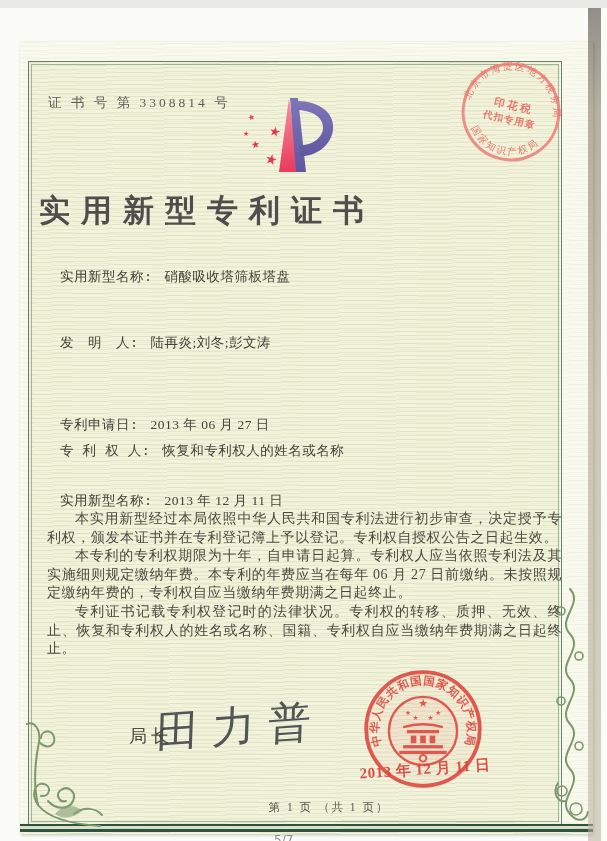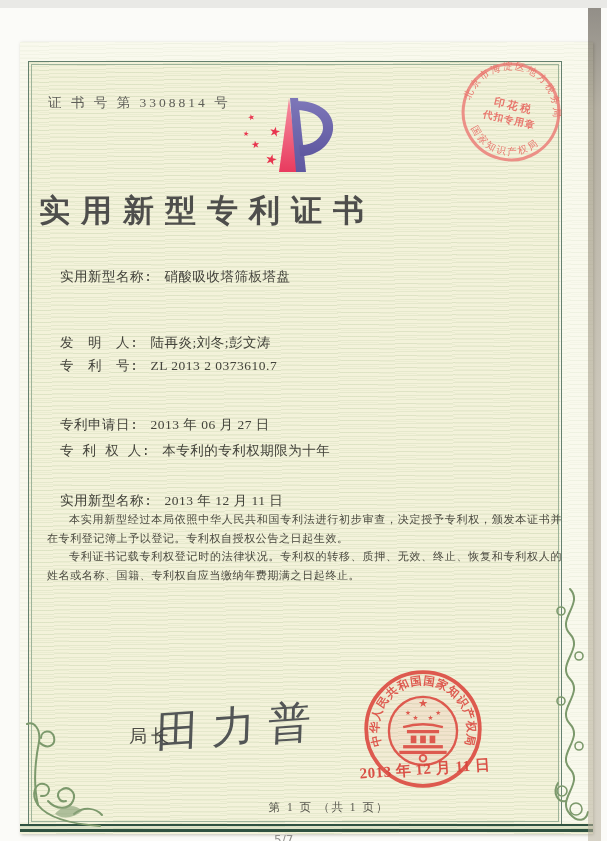--- a/index.html
+++ b/index.html
@@ -19,21 +19,21 @@
   #frame-inner{position:absolute;left:2px;top:2px;right:2px;bottom:2px;border:1px solid #9db39a;}
   #bottom-rule{position:absolute;left:0px;top:782px;width:573px;height:8px;
     border-top:2px solid #2f5241;border-bottom:3px solid #2f5241;box-sizing:border-box;background:rgba(180,200,170,.35);}
   
   #cert-number{position:absolute;left:28px;top:52px;font-size:13.5px;letter-spacing:3px;color:#5e5e58;}
   #cert-title{position:absolute;left:8px;top:148px;width:532px;text-align:left;
     font-size:31px;font-weight:600;letter-spacing:11px;color:#4e4e4c;padding-left:11px;box-sizing:border-box;}
   .field-row{position:absolute;left:40px;font-size:13.5px;color:#43433b;letter-spacing:.5px;white-space:nowrap;}
   .field-label{margin-right:8px;font-family:Liberation Mono, monospace;}
   #paras{position:absolute;left:27px;top:468px;width:515px;}
-  #paras p{margin:0;font-size:11px;line-height:18.6px;letter-spacing:.6px;color:#4b4a40;
+  #paras p{margin:0;font-size:14px;line-height:18.6px;letter-spacing:.6px;color:#4b4a40;
     text-align:justify;text-indent:2em;font-family:Liberation Serif, serif;}
   #sig-title{position:absolute;left:109px;top:682px;font-size:18px;letter-spacing:4px;color:#4b4b45;text-align:center;}
   #sig-name{position:absolute;left:136px;top:656px;font-size:43px;letter-spacing:13px;color:#3e4145;
     transform:rotate(-4deg) skewX(-6deg);font-weight:500;opacity:.88;}
   #footer-page{position:absolute;left:8px;top:758px;width:602px;text-align:center;
     font-size:11.5px;letter-spacing:2px;color:#58584f;}
   
   #tax-stamp{position:absolute;left:435px;top:14px;width:112px;height:112px;transform:rotate(13deg);opacity:.88;}
   #office-seal{position:absolute;left:332px;top:616px;width:142px;height:142px;opacity:.9;}
   #seal-date{position:absolute;left:330px;top:718px;width:150px;text-align:center;font-size:15px;
@@ -137,39 +137,36 @@
     <div id="cert-title">实用新型专利证书</div>
 
     <div class="field-row" style="top:226px">
       <span class="field-label">实用新型名称:</span>
       <span class="field-value">硝酸吸收塔筛板塔盘</span>
     </div>
     <div class="field-row" style="top:292px">
       <span class="field-label">发　明　人:</span>
       <span class="field-value">陆再炎;刘冬;彭文涛</span>
     </div>
-    <div class="field-row" style="top:315px">
-      <span class="field-label">专　利　号:</span>
-      <span class="field-value">ZL 2013 2 0373610.7</span>
-    </div>
     <div class="field-row" style="top:374px">
       <span class="field-label">专利申请日:</span>
       <span class="field-value">2013 年 06 月 27 日</span>
     </div>
     <div class="field-row" style="top:400px">
       <span class="field-label">专 利 权 人:</span>
-      <span class="field-value">本专利的专利权期限为十年</span>
+      <span class="field-value">恢复和专利权人的姓名或名称</span>
     </div>
     <div class="field-row" style="top:450px">
       <span class="field-label">实用新型名称:</span>
       <span class="field-value">2013 年 12 月 11 日</span>
     </div>
 
     <div id="paras">
       <p>本实用新型经过本局依照中华人民共和国专利法进行初步审查，决定授予专利权，颁发本证书并在专利登记簿上予以登记。专利权自授权公告之日起生效。</p>
+      <p>本专利的专利权期限为十年，自申请日起算。专利权人应当依照专利法及其实施细则规定缴纳年费。本专利的年费应当在每年 06 月 27 日前缴纳。未按照规定缴纳年费的，专利权自应当缴纳年费期满之日起终止。</p>
       <p>专利证书记载专利权登记时的法律状况。专利权的转移、质押、无效、终止、恢复和专利权人的姓名或名称、国籍、专利权自应当缴纳年费期满之日起终止。</p>
     </div>
 
     <div id="sig-title">局长</div>
     <div id="sig-name">田力普</div>
 
     <svg id="office-seal" viewBox="0 0 150 150">
       <defs>
         <path id="sealArc" d="M 30.8,91.1 A 47,47 0 1 1 119.2,91.1"></path>
       </defs>

